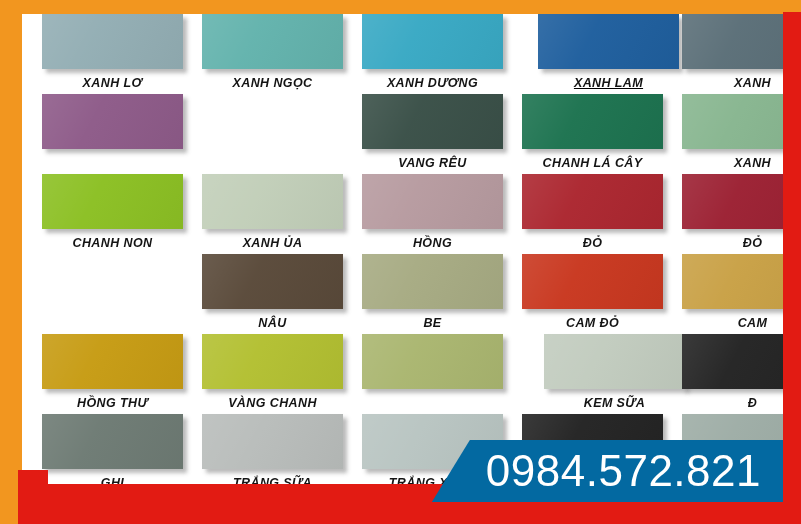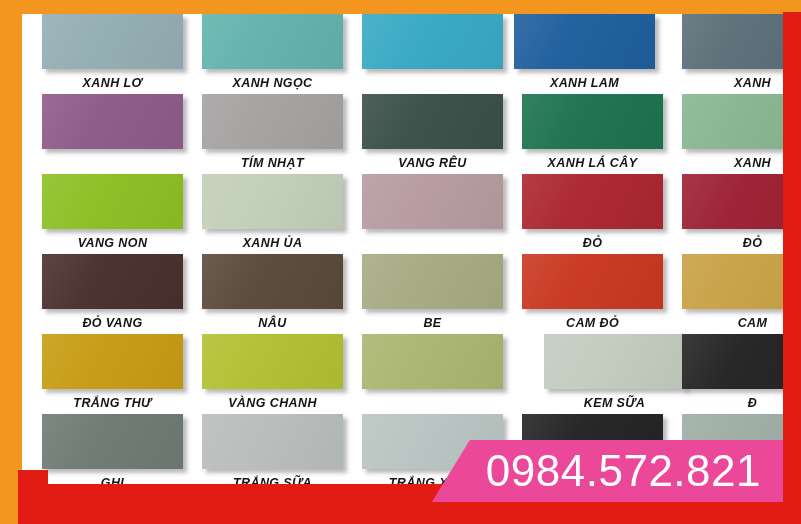--- a/index.html
+++ b/index.html
@@ -114,21 +114,21 @@
 
   
   .phone-banner {
     position: absolute;
     right: 18px;
     bottom: 22px;
     height: 62px;
     padding: 0 22px 0 54px;
     display: flex;
     align-items: center;
-    background: #ec4899;
+    background: #0369a1;
     color: #ffffff;
     font-size: 44px;
     font-weight: normal;
     letter-spacing: 0.5px;
     z-index: 8;
     clip-path: polygon(38px 0, 100% 0, 100% 100%, 0 100%);
     font-family: "Liberation Sans", sans-serif;
   }
 </style>
 </head>
@@ -143,98 +143,92 @@
         <div class="cell" style="left: 20px;">
           <div class="swatch" style="background: rgb(147, 174, 180);"></div>
           <div class="label">XANH LƠ</div>
         </div>
         <div class="cell" style="left: 180px;">
           <div class="swatch" style="background: rgb(99, 179, 173);"></div>
           <div class="label">XANH NGỌC</div>
         </div>
         <div class="cell" style="left: 340px;">
           <div class="swatch" style="background: rgb(57, 169, 196);"></div>
-        </div>
-        <div class="cell" style="left: 492px;">
+          <div class="label">XANH DƯƠNG</div>
+        </div>
+        <div class="cell" style="left: 516px; text-decoration: underline;">
           <div class="swatch" style="background: rgb(31, 95, 158);"></div>
           <div class="label">XANH LAM</div>
         </div>
         <div class="cell" style="left: 660px;">
           <div class="swatch" style="background: rgb(91, 111, 120);"></div>
           <div class="label">XANH</div>
         </div>
       </div>
       <div class="row" style="height: 80px;">
         <div class="cell" style="left: 20px;">
           <div class="swatch" style="background: rgb(142, 91, 137);"></div>
         </div>
-        <div class="cell" style="left: 180px;">
-          <div class="swatch" style="background: rgb(165, 162, 162);"></div>
-          <div class="label">TÍM NHẠT</div>
-        </div>
         <div class="cell" style="left: 340px;">
           <div class="swatch" style="background: rgb(58, 80, 72);"></div>
           <div class="label">VANG RÊU</div>
         </div>
         <div class="cell" style="left: 500px;">
           <div class="swatch" style="background: rgb(29, 115, 80);"></div>
-          <div class="label">XANH LÁ CÂY</div>
+          <div class="label">CHANH LÁ CÂY</div>
         </div>
         <div class="cell" style="left: 660px;">
           <div class="swatch" style="background: rgb(136, 182, 144);"></div>
           <div class="label">XANH</div>
         </div>
       </div>
       <div class="row" style="height: 80px;">
         <div class="cell" style="left: 20px;">
           <div class="swatch" style="background: rgb(140, 192, 36);"></div>
-          <div class="label">VANG NON</div>
+          <div class="label">CHANH NON</div>
         </div>
         <div class="cell" style="left: 180px;">
           <div class="swatch" style="background: rgb(194, 207, 185);"></div>
           <div class="label">XANH ỦA</div>
         </div>
         <div class="cell" style="left: 340px;">
           <div class="swatch" style="background: rgb(183, 155, 160);"></div>
+          <div class="label">HỒNG</div>
         </div>
         <div class="cell" style="left: 500px;">
           <div class="swatch" style="background: rgb(172, 39, 48);"></div>
           <div class="label">ĐỎ</div>
         </div>
         <div class="cell" style="left: 660px;">
           <div class="swatch" style="background: rgb(156, 33, 51);"></div>
           <div class="label">ĐỎ</div>
         </div>
       </div>
       <div class="row" style="height: 80px;">
-        <div class="cell" style="left: 20px;">
-          <div class="swatch" style="background: rgb(74, 48, 44);"></div>
-          <div class="label">ĐỎ VANG</div>
-        </div>
         <div class="cell" style="left: 180px;">
           <div class="swatch" style="background: rgb(90, 74, 58);"></div>
           <div class="label">NÂU</div>
         </div>
         <div class="cell" style="left: 340px;">
           <div class="swatch" style="background: rgb(167, 171, 131);"></div>
           <div class="label">BE</div>
         </div>
         <div class="cell" style="left: 500px;">
           <div class="swatch" style="background: rgb(201, 56, 32);"></div>
           <div class="label">CAM ĐỎ</div>
         </div>
         <div class="cell" style="left: 660px;">
           <div class="swatch" style="background: rgb(201, 161, 70);"></div>
           <div class="label">CAM</div>
         </div>
       </div>
       <div class="row" style="height: 80px;">
         <div class="cell" style="left: 20px;">
           <div class="swatch" style="background: rgb(199, 156, 20);"></div>
-          <div class="label">TRẮNG THƯ</div>
+          <div class="label">HỒNG THƯ</div>
         </div>
         <div class="cell" style="left: 180px;">
           <div class="swatch" style="background: rgb(179, 192, 50);"></div>
           <div class="label">VÀNG CHANH</div>
         </div>
         <div class="cell" style="left: 340px;">
           <div class="swatch" style="background: rgb(170, 182, 112);"></div>
         </div>
         <div class="cell" style="left: 522px;">
           <div class="swatch" style="background: rgb(194, 204, 191);"></div>

